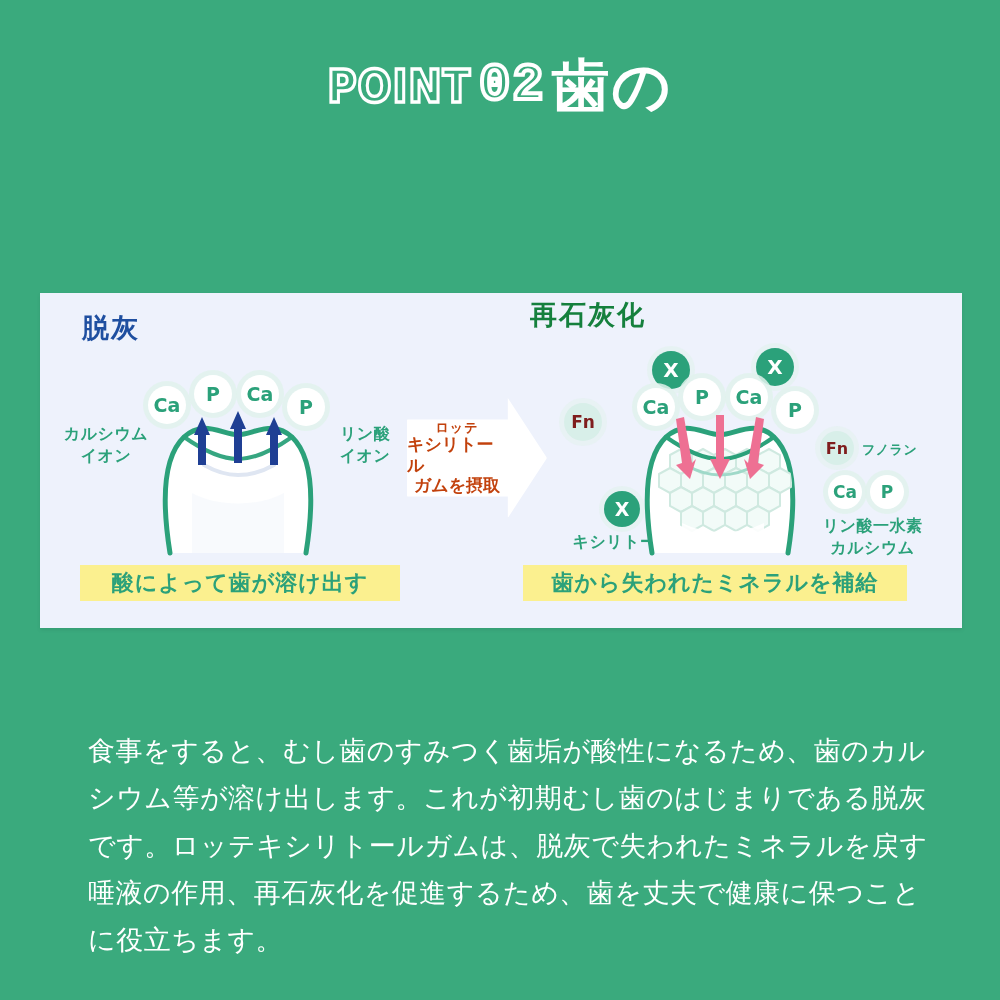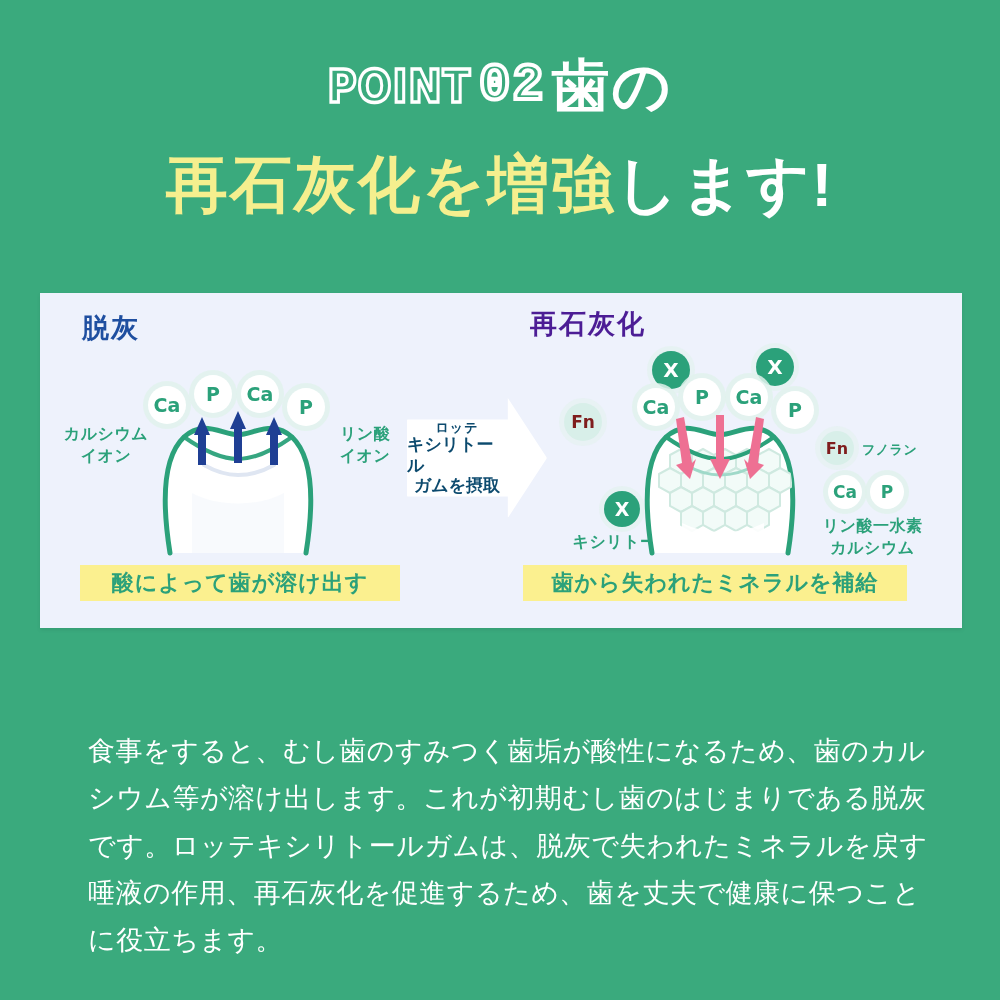--- a/index.html
+++ b/index.html
@@ -52,21 +52,21 @@
     position:absolute;left:40px;top:293px;width:922px;height:335px;
     background:#eef2fc;
     box-shadow:0 2px 4px rgba(0,0,0,.08);
   }
   .panel-title{
     position:absolute;font-weight:bold;font-size:27px;letter-spacing:2px;
     line-height:1;
     font-family:Liberation Serif, serif;
   }
   .title-left{left:42px;top:22px;color:#1f4fa0;}
-  .title-right{left:490px;top:18px;color:#4c1d95;}
+  .title-right{left:490px;top:9px;color:#15803d;}
 
   
   .tooth-wrap{position:absolute;}
   .tooth-left{left:118px;top:110px;width:160px;height:155px;}
   .tooth-right{left:600px;top:110px;width:160px;height:155px;}
 
   
   .lab{
     position:absolute;color:#2ba17a;font-weight:bold;font-size:16px;
     line-height:1.35;letter-spacing:.5px;text-align:center;
@@ -93,21 +93,21 @@
     position:absolute;left:367px;top:105px;width:140px;height:120px;
   }
   .center-arrow .shape{
     width:140px;height:120px;background:#ffffff;
     clip-path:polygon(0 18%,72% 18%,72% 0,100% 50%,72% 100%,72% 82%,0 82%);
     box-shadow:0 2px 3px rgba(0,0,0,.06);
   }
   .ca-text{
     position:absolute;left:0;top:0;width:100px;height:120px;
     display:flex;flex-direction:column;align-items:center;justify-content:center;
-    color:#0c4a6e;font-weight:bold;line-height:1.2;
+    color:#c2410c;font-weight:bold;line-height:1.2;
   }
   .ca-small{font-size:13px;letter-spacing:1px;}
   .ca-big{font-size:17px;letter-spacing:0px;}
 
   
   .banner{
     position:absolute;background:#fbf08f;color:#2ba17a;
     font-weight:bold;font-size:22px;letter-spacing:1px;
     display:flex;align-items:center;justify-content:center;
     height:36px;
@@ -126,23 +126,20 @@
 </head>
 <body>
 
 <div class="page">
 
   <div class="heading">
     <div class="head-line1">
       <span class="point-word">POINT</span>
       <span class="point-num">02</span>
       <span class="head-ja1">歯の</span>
-    </div>
-    <div class="head-line2">
-      <span class="hl-yellow">再石灰化を増強</span><span class="hl-white">します!</span>
     </div>
   </div>
 
   <div class="panel">
 
     <div class="panel-title title-left">脱灰</div>
     <div class="panel-title title-right">再石灰化</div>
 
     <div class="lab lab-ca-ion">
       <div>カルシウム</div>

